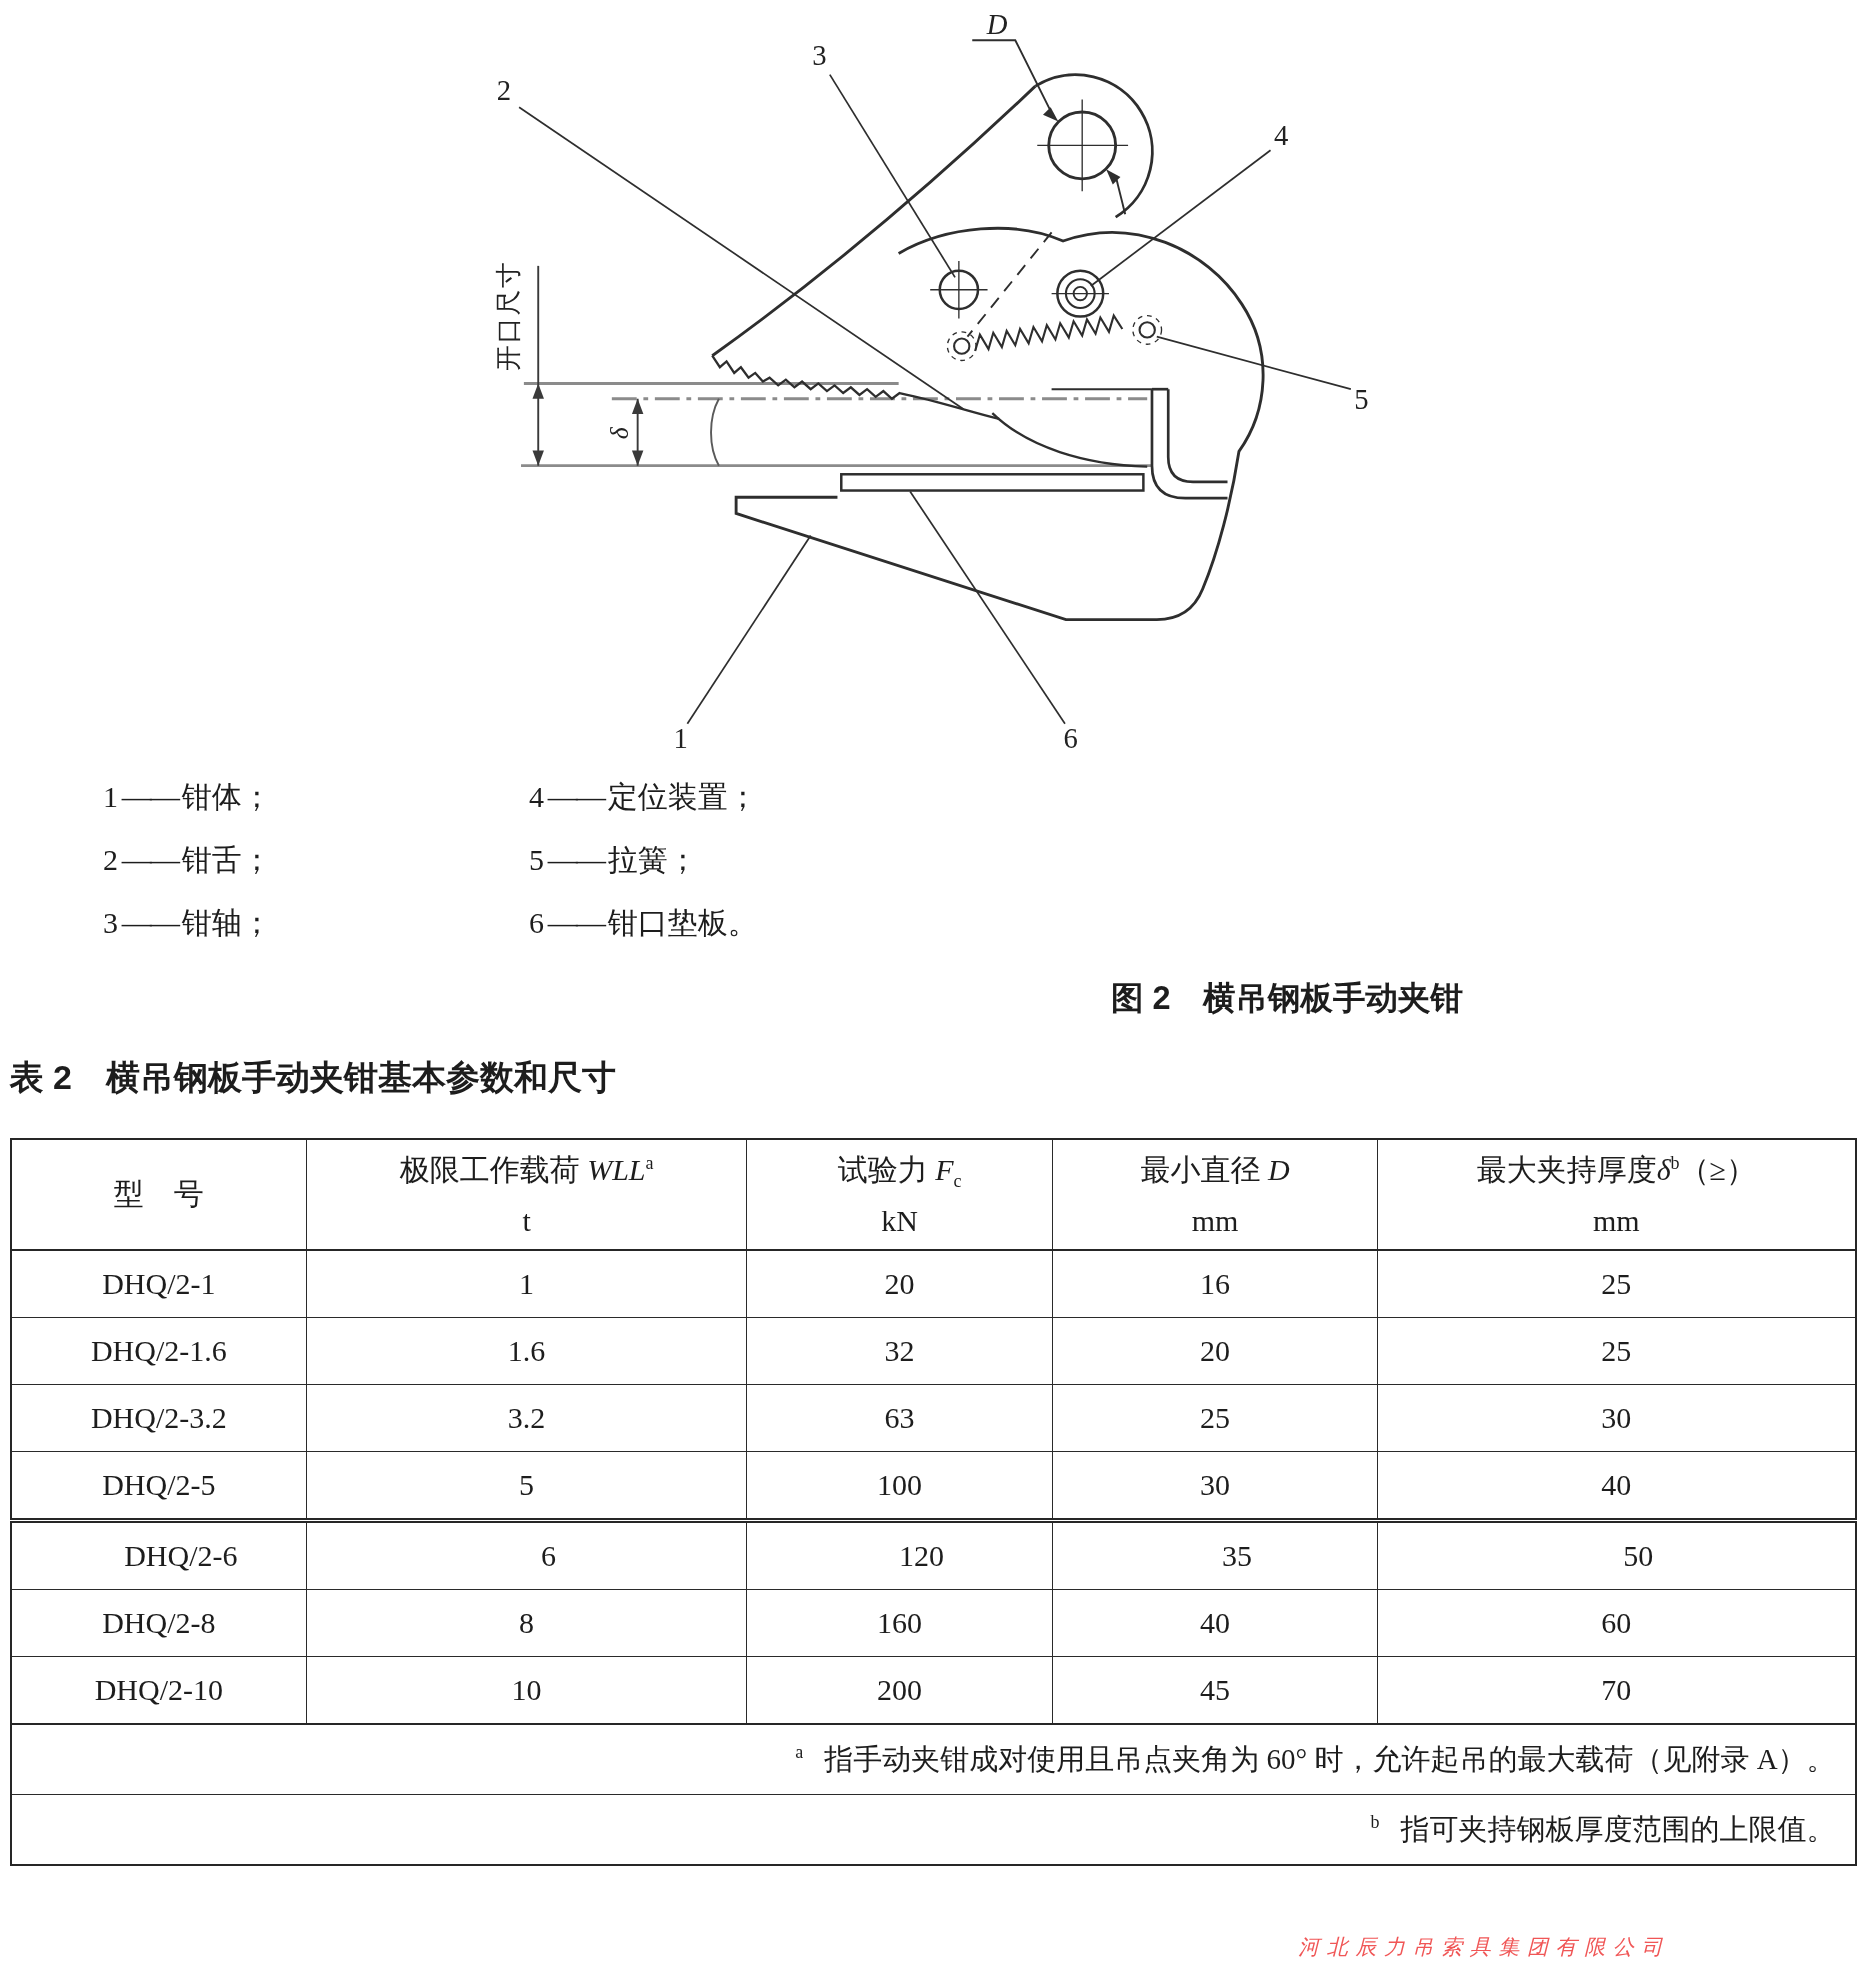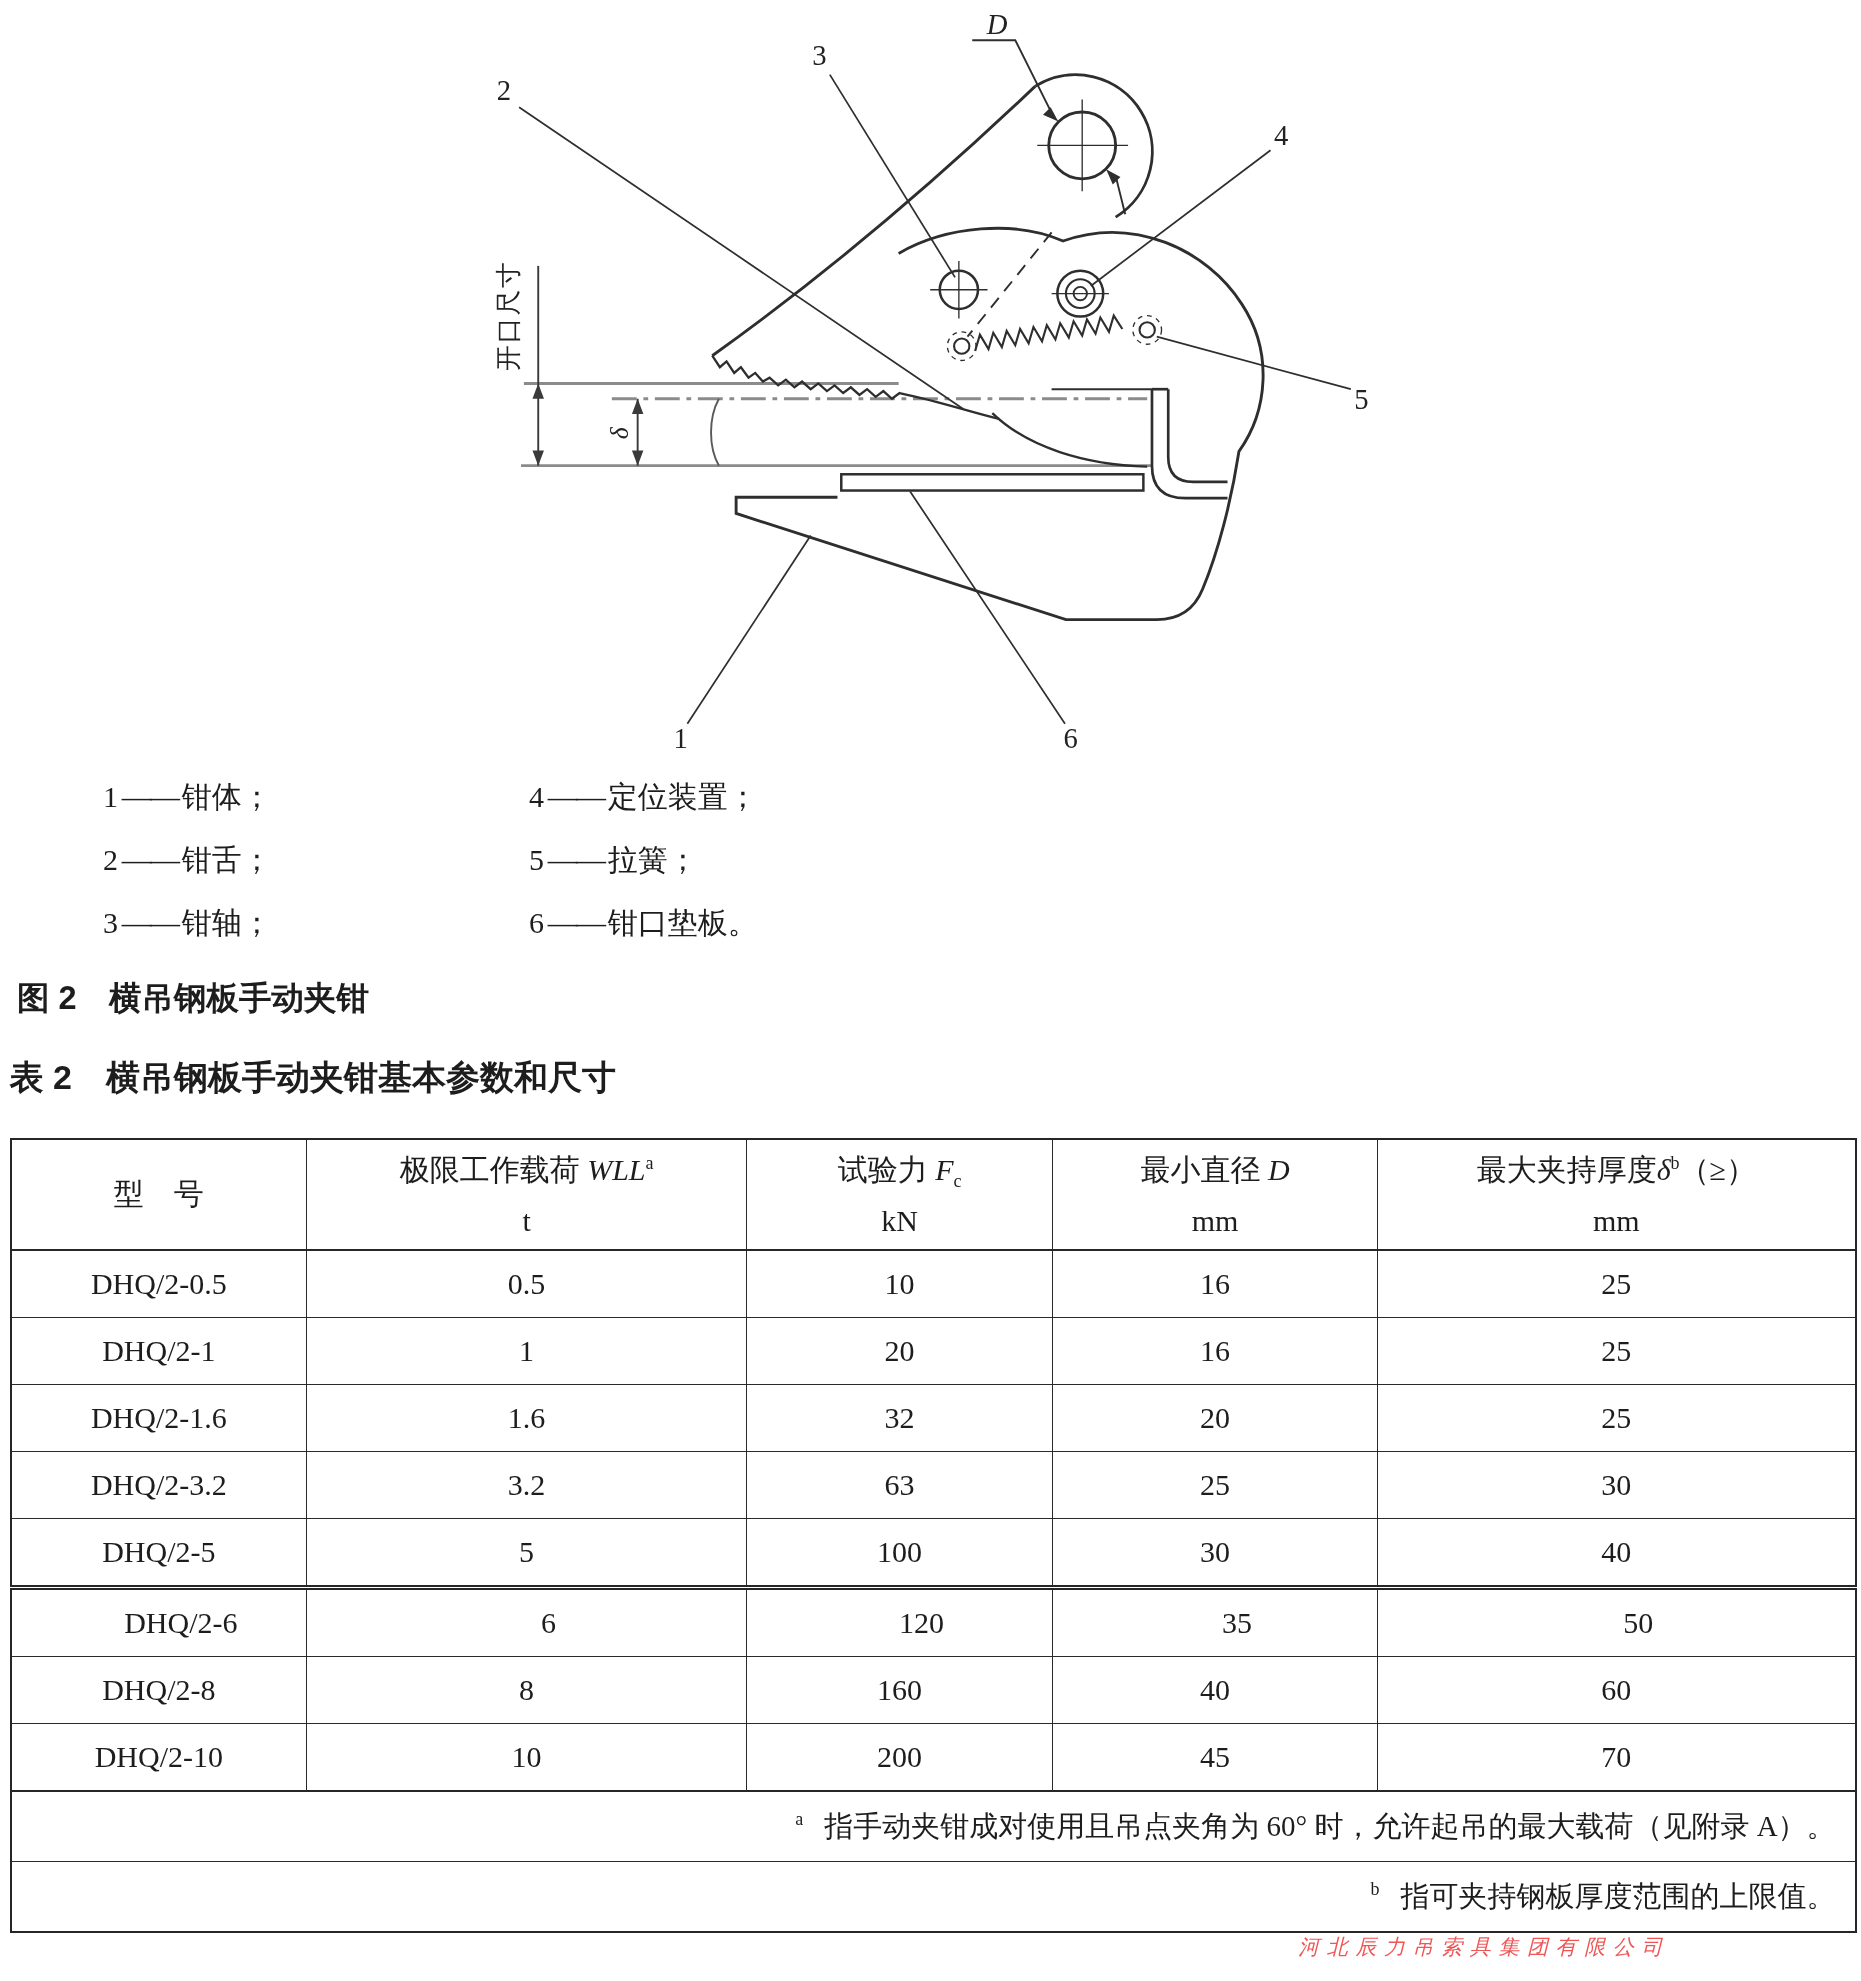--- a/index.html
+++ b/index.html
@@ -13,21 +13,21 @@
   .fig-svg text{font-family:"Liberation Serif","DejaVu Serif",serif;fill:#222;}
   .num-lab{font-size:30px;}
   .dim-lab{font-size:27px;letter-spacing:2px;}
   .ital{font-style:italic;}
   
   .legend-col{position:absolute;top:765px;font-size:30px;line-height:63px;white-space:nowrap;}
   .legend-col.left{left:103px;}
   .legend-col.right{left:505px;margin-left:24px;}
   .legend-row .dash{letter-spacing:-1.9px;margin:0 3.8px;}
   
-  .fig-caption{position:absolute;left:17px;top:977px;width:1463px;text-align:left;
+  .fig-caption{position:absolute;left:0;top:977px;width:1463px;text-align:right;
     font-weight:700;font-size:32.5px;font-family:"Liberation Sans","DejaVu Sans",sans-serif;}
   .tbl-caption{position:absolute;left:9.6px;top:1055px;width:1845px;text-align:left;
     font-weight:700;font-size:34px;font-family:"Liberation Sans","DejaVu Sans",sans-serif;}
   
   table.params{position:absolute;left:9.6px;top:1138px;width:1845px;
     border-collapse:collapse;table-layout:fixed;border:2.9px solid #262626;}
   table.params td{border:1.9px solid #2a2a2a;text-align:center;vertical-align:middle;
     font-size:30px;height:66px;padding:0;}
   table.params tr.hdr td{height:109px;border-bottom:2.9px solid #262626;}
   .hd{display:flex;flex-direction:column;justify-content:center;height:100%;gap:19px;}
@@ -202,27 +202,20 @@
           </div>
         </td>
     <td>
           <div class="hd">
             <div class="hline"><span>最大夹持厚度</span><span class="ital">δ</span><sup class="sp">b</sup><span>（≥）</span></div>
             <div class="hunit">mm</div>
           </div>
         </td>
   </tr>
   <tr>
-    <td>DHQ/2-0.5</td>
-        <td>0.5</td>
-        <td>10</td>
-        <td>16</td>
-        <td>25</td>
-  </tr>
-  <tr>
     <td>DHQ/2-1</td>
         <td>1</td>
         <td>20</td>
         <td>16</td>
         <td>25</td>
   </tr>
   <tr>
     <td>DHQ/2-1.6</td>
         <td>1.6</td>
         <td>32</td>

